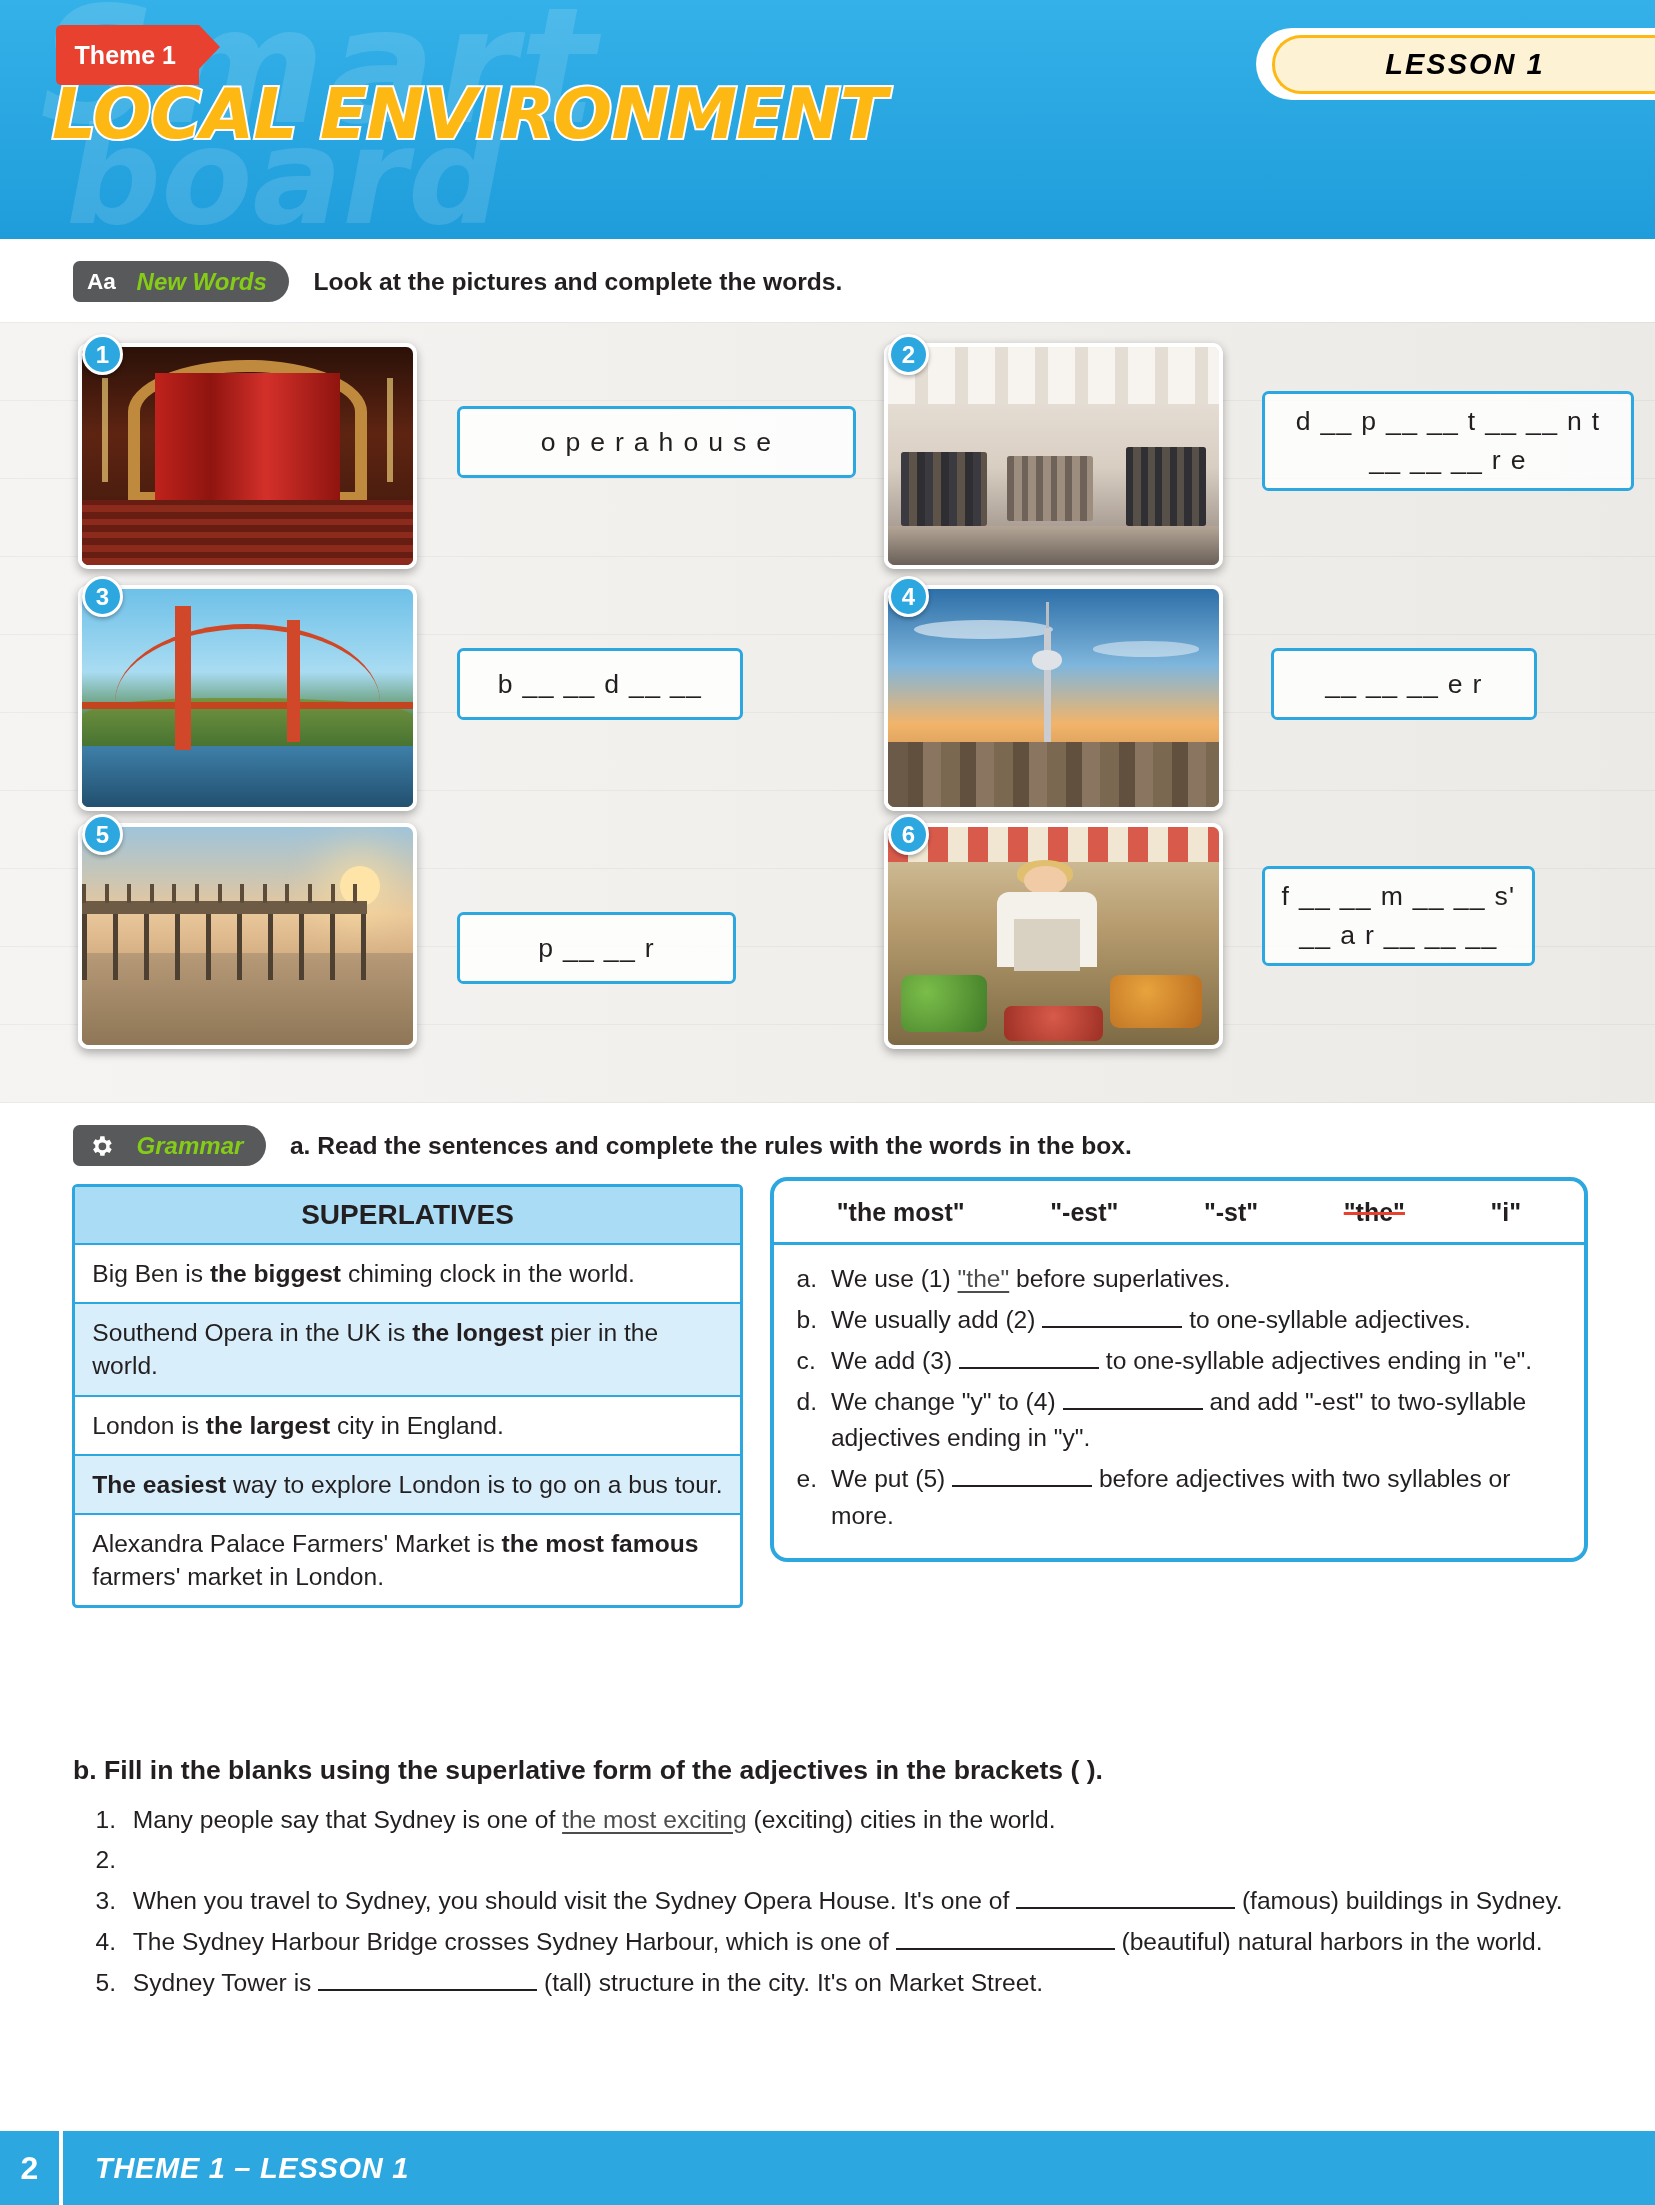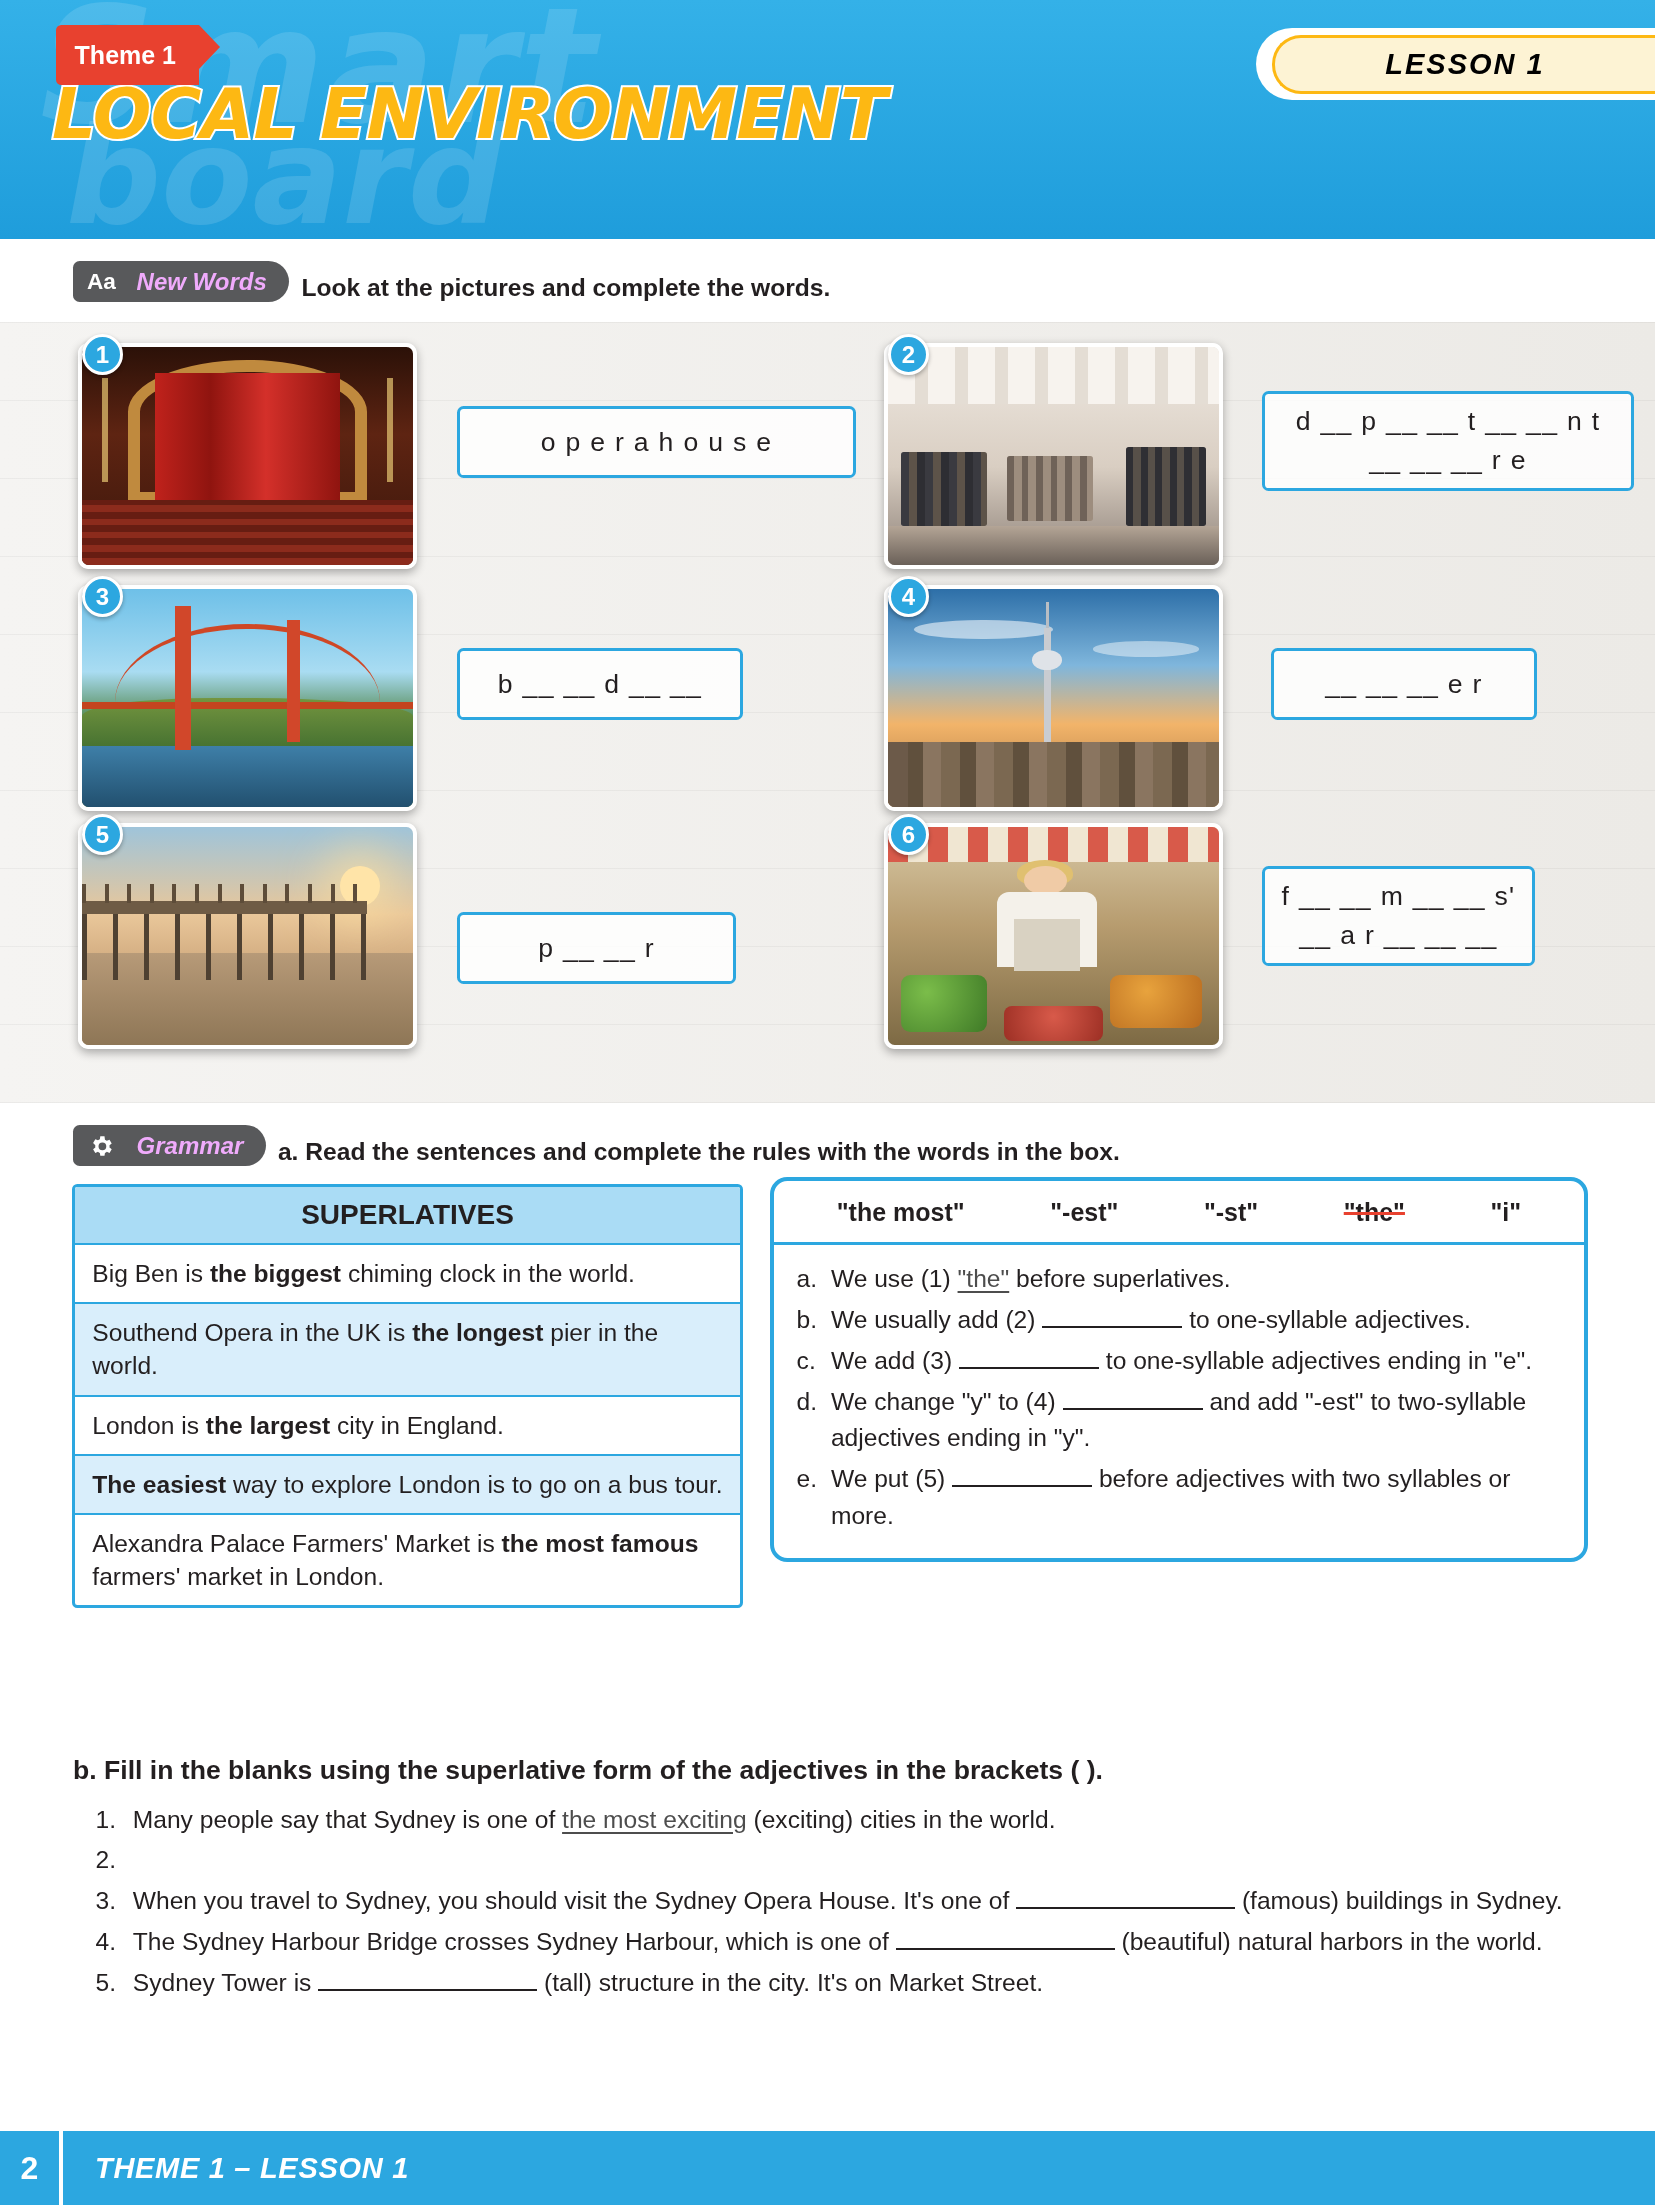--- a/index.html
+++ b/index.html
@@ -101,36 +101,36 @@
   .lesson-banner-inner span {
     color:#000000;
     font-size: 29px;
     font-weight: bold;
     font-style: italic;
     letter-spacing: 2px;
   }
 
   
   .section-row {
-    display:flex; align-items:flex-end;
-    gap: 12px;
+    display:flex; align-items:center;
+    gap: 24px;
   }
   .pill-wrap { position:relative; display:flex; align-items:center; }
   .pill-icon {
     width: 57px; height: 41px;
     background:#58595b;
     border-radius: 6.6px 0 0 6.6px;
     display:flex; align-items:center; justify-content:center;
     color:#fff; font-size: 22.6px; font-weight:bold;
     z-index:3;
   }
   .pill-label {
     height: 41px;
     background:#58595b;
-    color:#f0abfc;
+    color:#84cc16;
     font-size: 24px;
     font-weight: bold;
     font-style: italic;
     display:flex; align-items:center;
     padding: 0 22.6px 0 10.6px;
     border-radius: 0 24px 24px 0;
     margin-left: -4px;
   }
   .section-instr {
     font-size: 24.6px;

